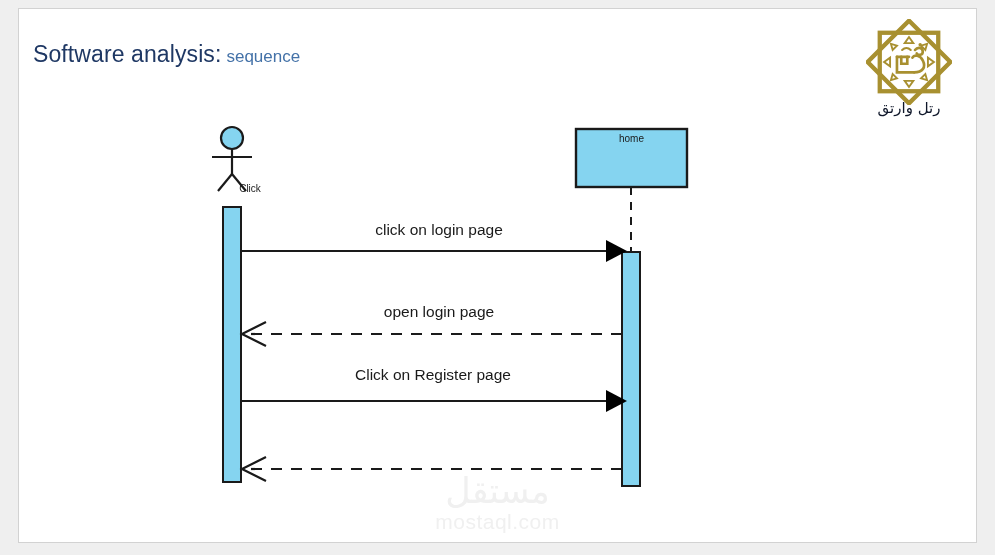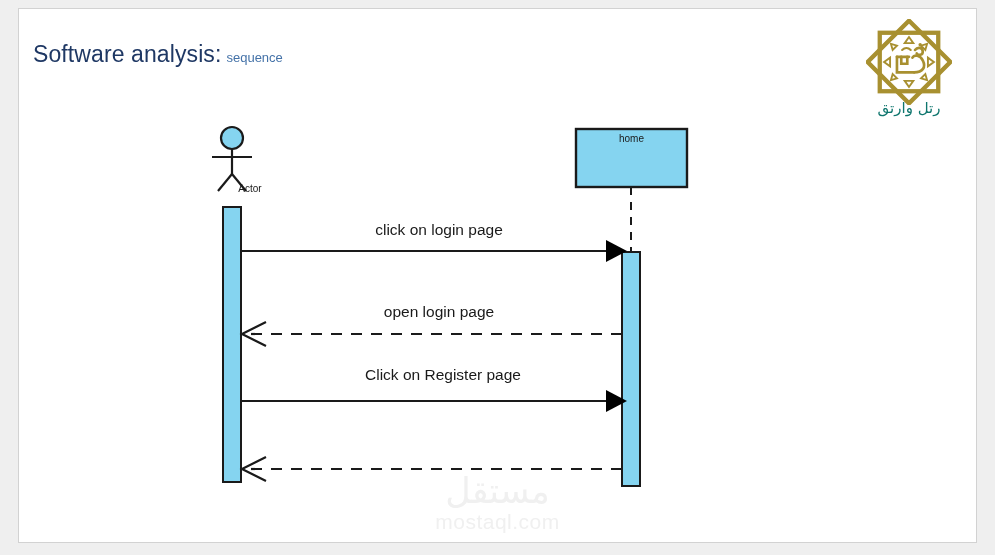--- a/index.html
+++ b/index.html
@@ -37,41 +37,41 @@
     left: 14px;
     top: 32px;
     white-space: nowrap;
   }
   #title-main {
     font-size: 23px;
     color: #1f3864;
     letter-spacing: 0.1px;
   }
   #title-sub {
-    font-size: 13px;
+    font-size: 17px;
     color: #4472a8;
     margin-left: 5px;
   }
   
   #logo-block {
     position: absolute;
     right: 14px;
     top: 10px;
     width: 106px;
     text-align: center;
   }
   #logo-mark {
     width: 86px;
     height: 86px;
     margin: 0 auto;
     display: block;
   }
   #logo-caption {
     font-size: 15px;
-    color: #0f766e;
+    color: #0f172a;
     margin-top: -6px;
     direction: rtl;
     font-family: "DejaVu Sans", sans-serif;
   }
   
   #diagram {
     position: absolute;
     left: 0;
     top: 0;
     width: 959px;
@@ -184,31 +184,31 @@
         <line x1="222" y1="392" x2="587" y2="392" stroke="#1a1a1a" stroke-width="2.2"></line>
         <polygon points="587,381 608,392 587,403" fill="#000000"></polygon>
       </g>
 
       <g>
         <line x1="603" y1="460" x2="228" y2="460" stroke="#1a1a1a" stroke-width="2.2" stroke-dasharray="11,9"></line>
         <polyline points="247,448 223,460 247,472" fill="none" stroke="#1a1a1a" stroke-width="2.2"></polyline>
       </g>
     </svg>
 
-    <div class="diagram-label" style="left:186px; top:174px; width:90px;">Actor</div>
+    <div class="diagram-label" style="left:186px; top:174px; width:90px;">Click</div>
 
     <div class="diagram-label" style="left:557px; top:124px; width:111px; line-height:1.25;">
       <div>home</div>
     </div>
 
     <div class="diagram-label msg-label" style="left:250px; top:294px; width:340px;">open login page</div>
 
     <div class="diagram-label msg-label" style="left:250px; top:212px; width:340px;">click on login page</div>
 
-    <div class="diagram-label msg-label" style="left:254px; top:357px; width:340px;">Click on Register page</div>
+    <div class="diagram-label msg-label" style="left:244px; top:357px; width:340px;">Click on Register page</div>
 
 
     <div id="watermark">
       <div id="wm-ar">مستقل</div>
       <div id="wm-latin">mostaql.com</div>
     </div>
 
   </div>
 </div>
 

